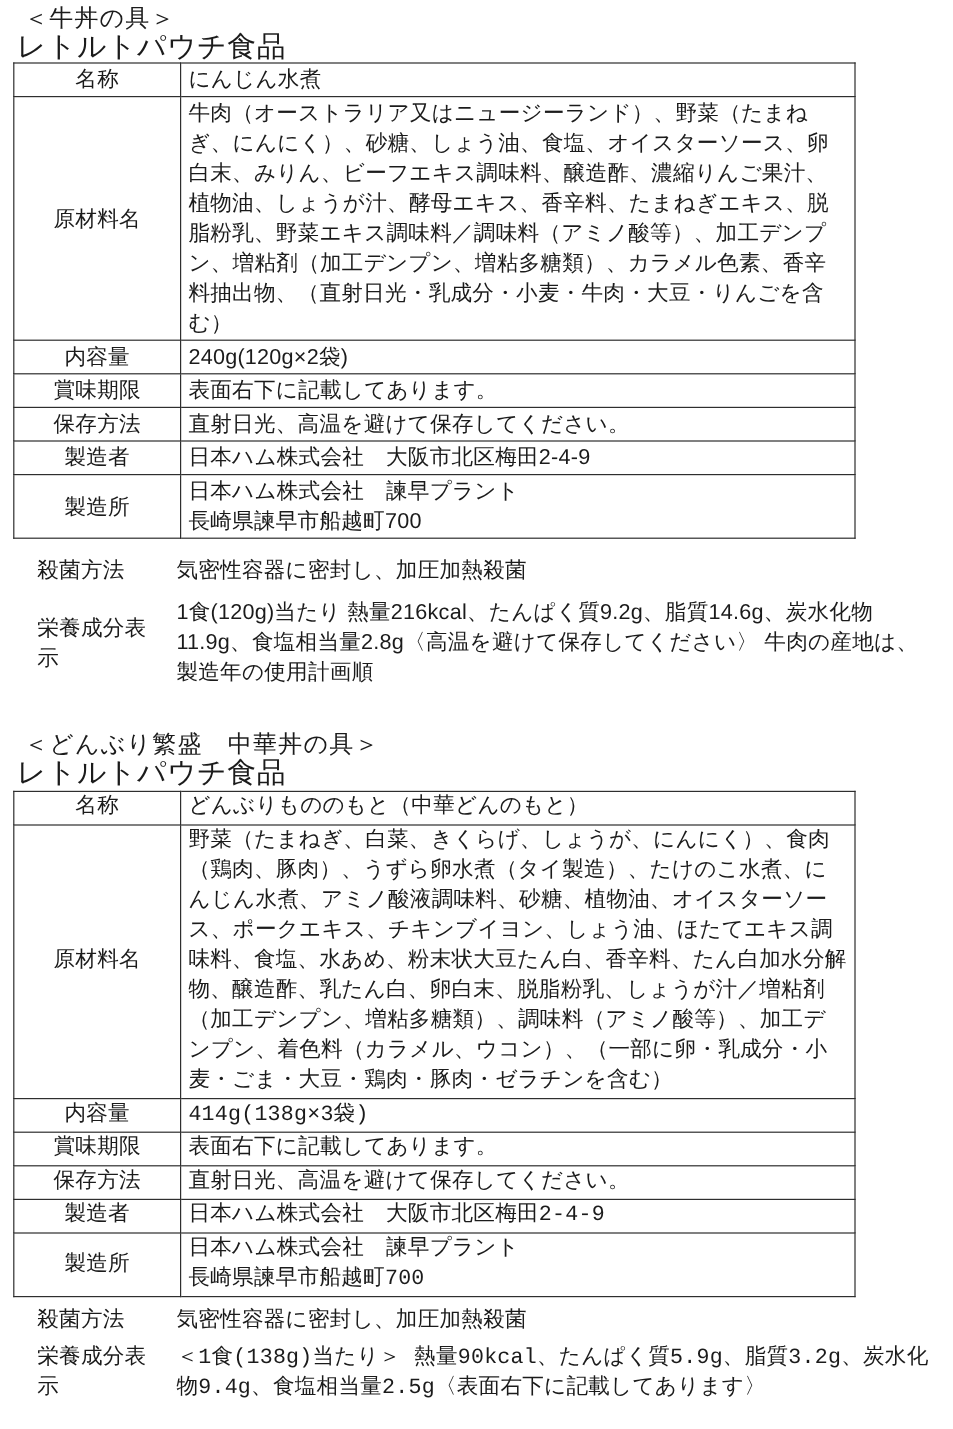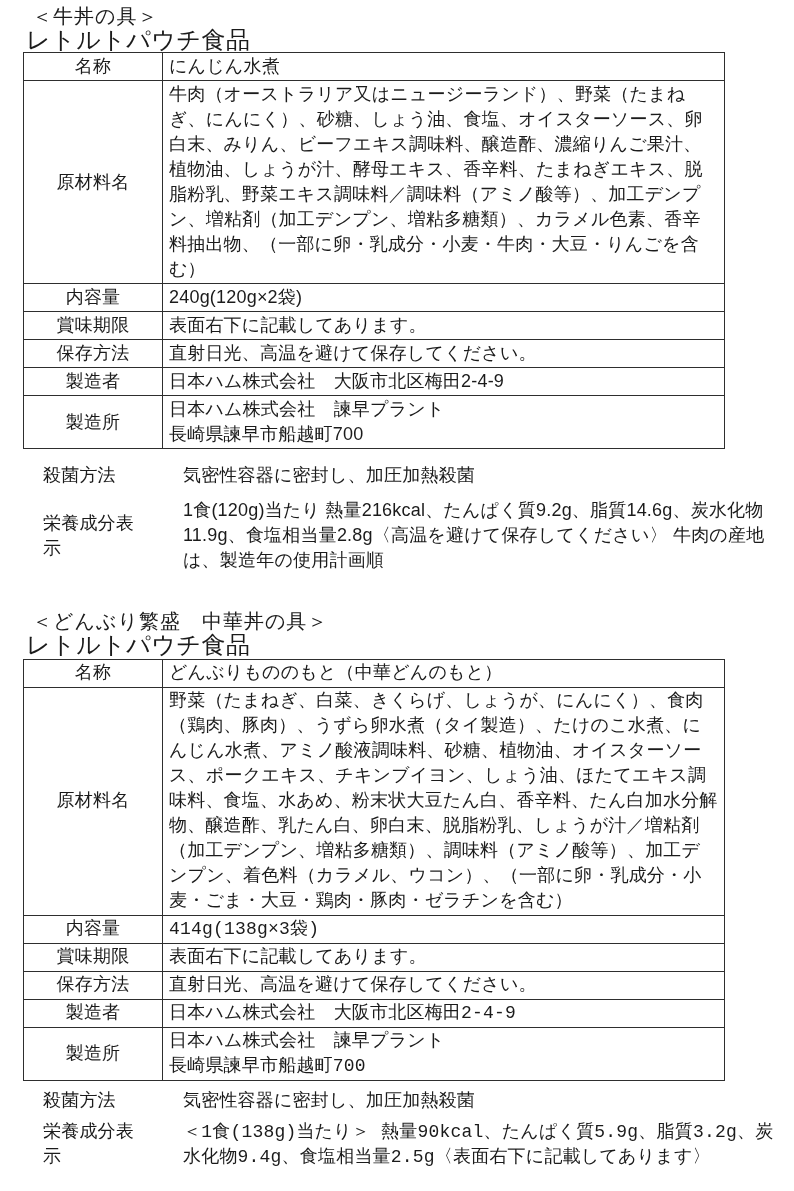--- a/index.html
+++ b/index.html
@@ -1,20 +1,20 @@
 <!DOCTYPE html>
 <html lang="ja"><head>
 <meta charset="utf-8">
 <style>
   html, body { margin: 0; padding: 0; background: #ffffff; }
   .page {
     width: 794px;
     min-height: 1191px;
     box-sizing: border-box;
-    padding: 4px 6px 8px 18px;
+    padding: 4px 6px 8px 6px;
     font-family: "Liberation Sans", sans-serif;
     color: #1b1b1b;
     background: #ffffff;
   }
   .product-section { margin: 0; }
   .product-section + .product-section { margin-top: 38px; font-family: Liberation Mono, monospace; }
   .heading {
     font-size: 20px;
     line-height: 24px;
     margin: 0 0 0 14px;
@@ -60,21 +60,21 @@
   }
   .note-label {
     flex: none;
     width: 96px;
     margin-left: 25px;
     font-size: 18px;
     line-height: 25px;
     letter-spacing: 0.2px;
   }
   .note-value {
-    margin-left: 44px;
+    margin-left: 20px;
     width: 628px;
     font-size: 18px;
     line-height: 25px;
     letter-spacing: 0.2px;
     overflow-wrap: anywhere;
   }
   .notes-tight { margin-top: 8px; }
   .notes-tight .note-row { margin-bottom: 6px; }
 </style>
 </head>
@@ -87,21 +87,21 @@
     <div class="subheading">レトルトパウチ食品</div>
 
     <table class="spec-table">
       <tbody>
         <tr>
           <td class="spec-label">名称</td>
           <td class="spec-value">にんじん水煮</td>
         </tr>
         <tr>
           <td class="spec-label">原材料名</td>
-          <td class="spec-value">牛肉（オーストラリア又はニュージーランド）、野菜（たまねぎ、にんにく）、砂糖、しょう油、食塩、オイスターソース、卵白末、みりん、ビーフエキス調味料、醸造酢、濃縮りんご果汁、植物油、しょうが汁、酵母エキス、香辛料、たまねぎエキス、脱脂粉乳、野菜エキス調味料／調味料（アミノ酸等）、加工デンプン、増粘剤（加工デンプン、増粘多糖類）、カラメル色素、香辛料抽出物、（一部に卵・乳成分・小麦・牛肉・大豆・りんごを含む）</td>
+          <td class="spec-value">牛肉（オーストラリア又はニュージーランド）、野菜（たまねぎ、にんにく）、砂糖、しょう油、食塩、オイスターソース、卵白末、みりん、ビーフエキス調味料、醸造酢、濃縮りんご果汁、植物油、しょうが汁、酵母エキス、香辛料、たまねぎエキス、脱脂粉乳、野菜エキス調味料／調味料（アミノ酸等）、加工デンプン、増粘剤（加工デンプン、増粘多糖類）、カラメル色素、香辛料抽出物、（直射日光・乳成分・小麦・牛肉・大豆・りんごを含む）</td>
         </tr>
         <tr>
           <td class="spec-label">内容量</td>
           <td class="spec-value">240g(120g×2袋)</td>
         </tr>
         <tr>
           <td class="spec-label">賞味期限</td>
           <td class="spec-value">表面右下に記載してあります。</td>
         </tr>
         <tr>

